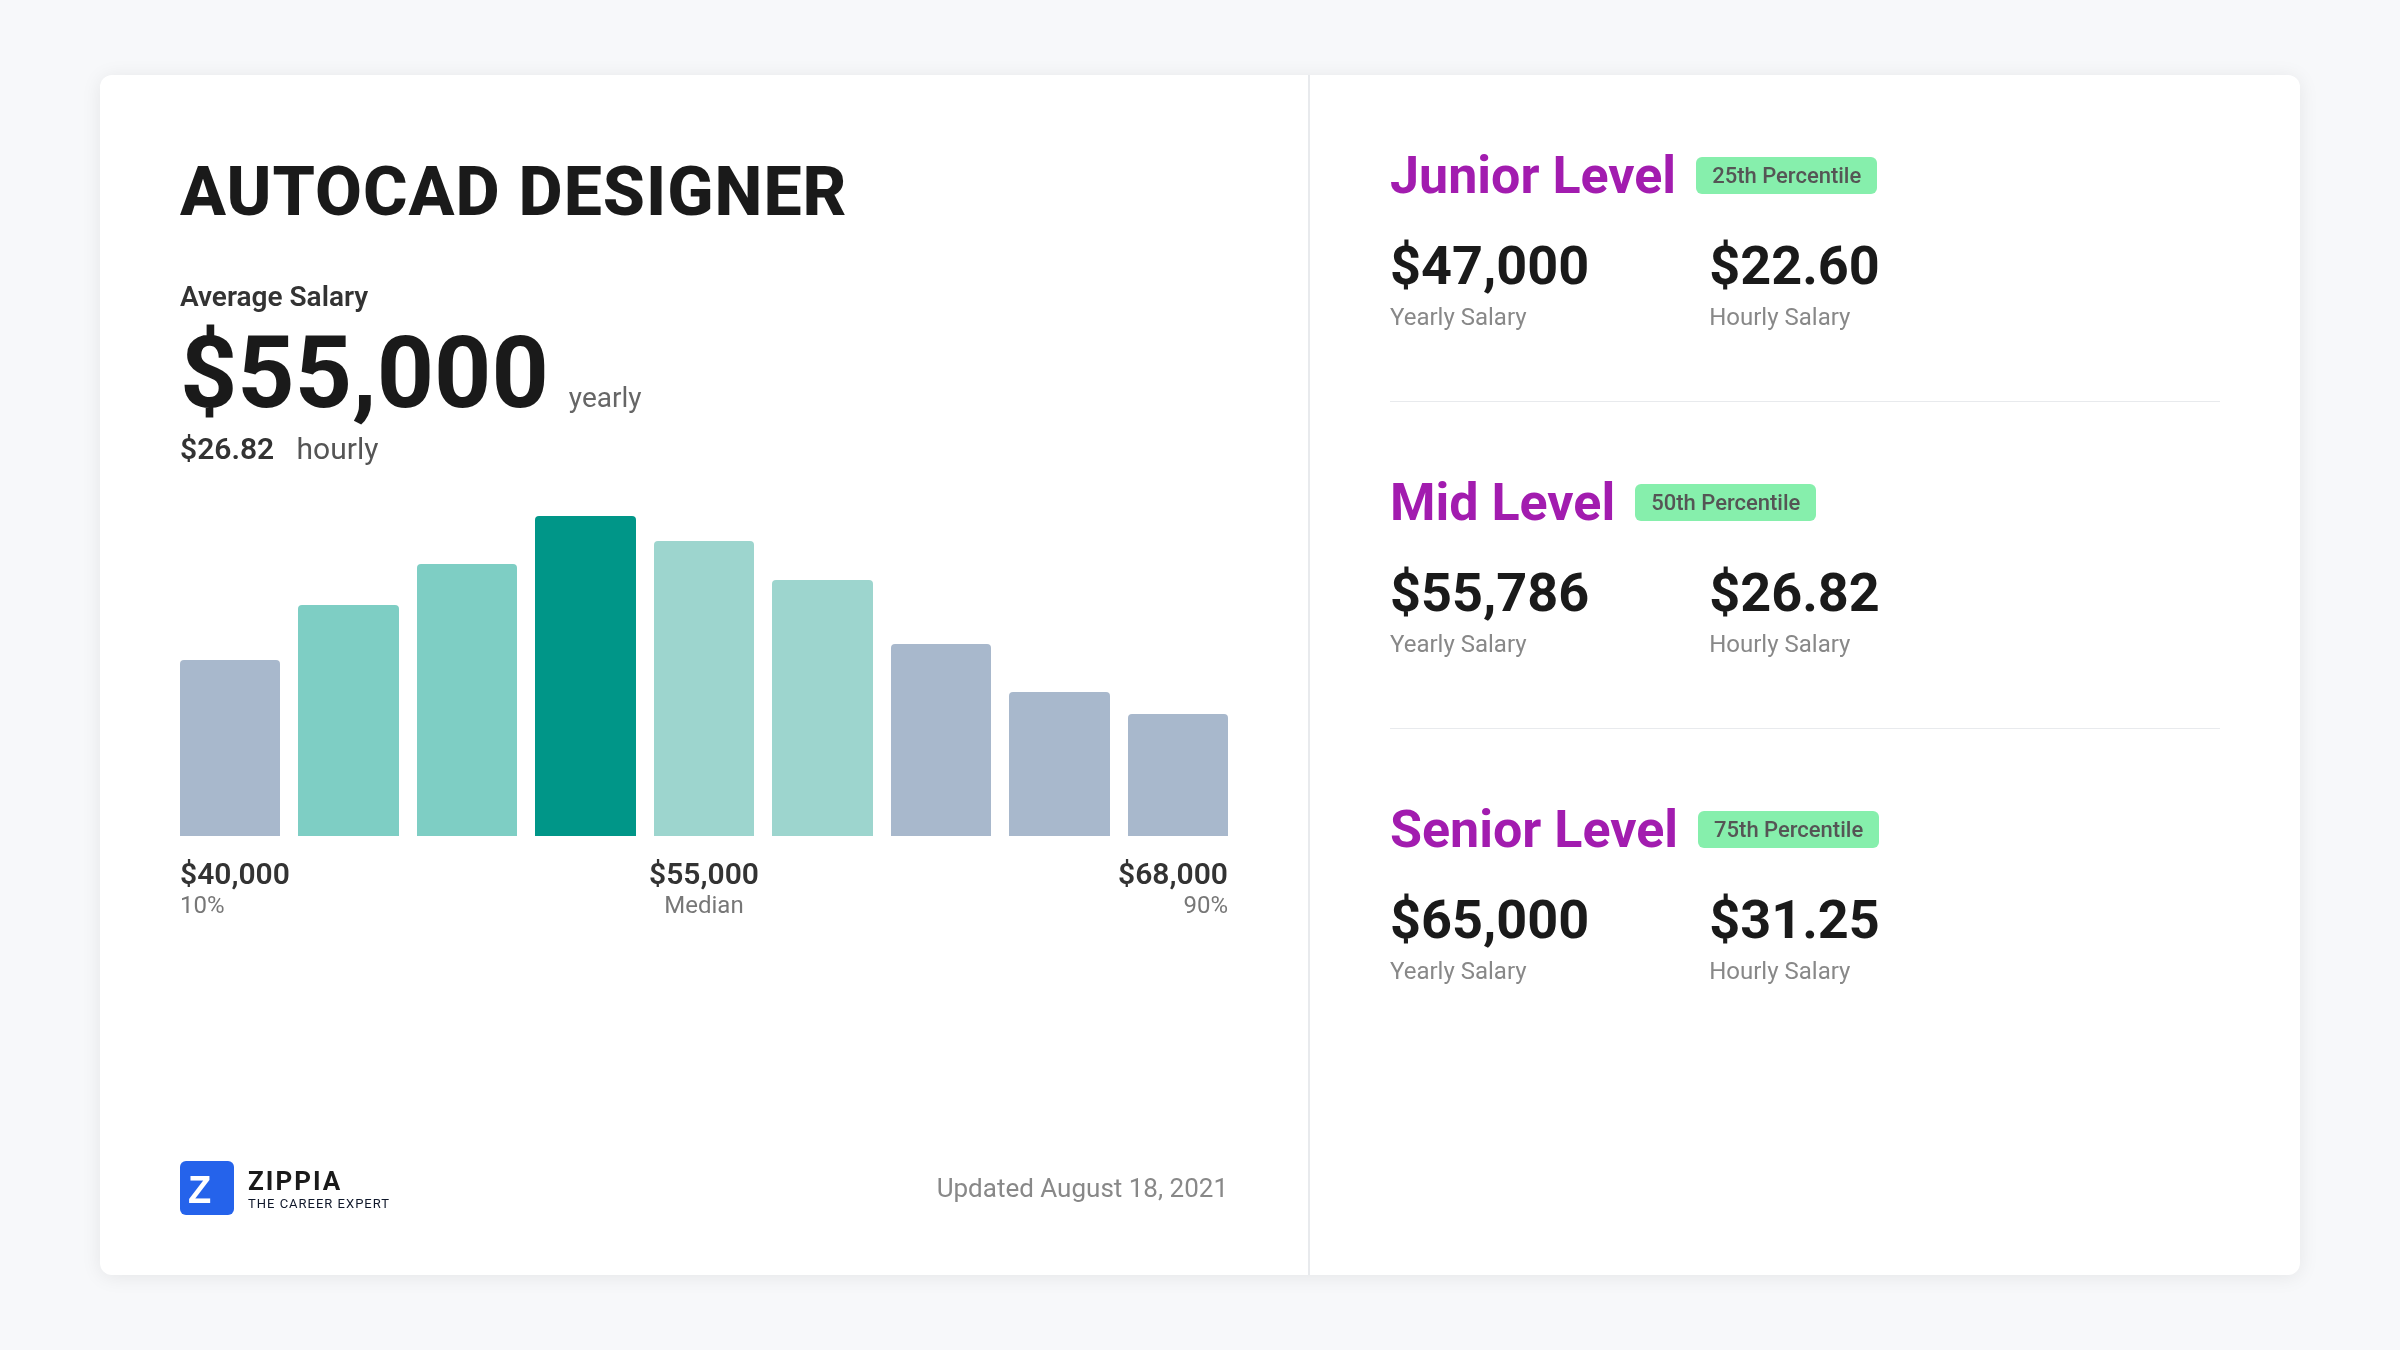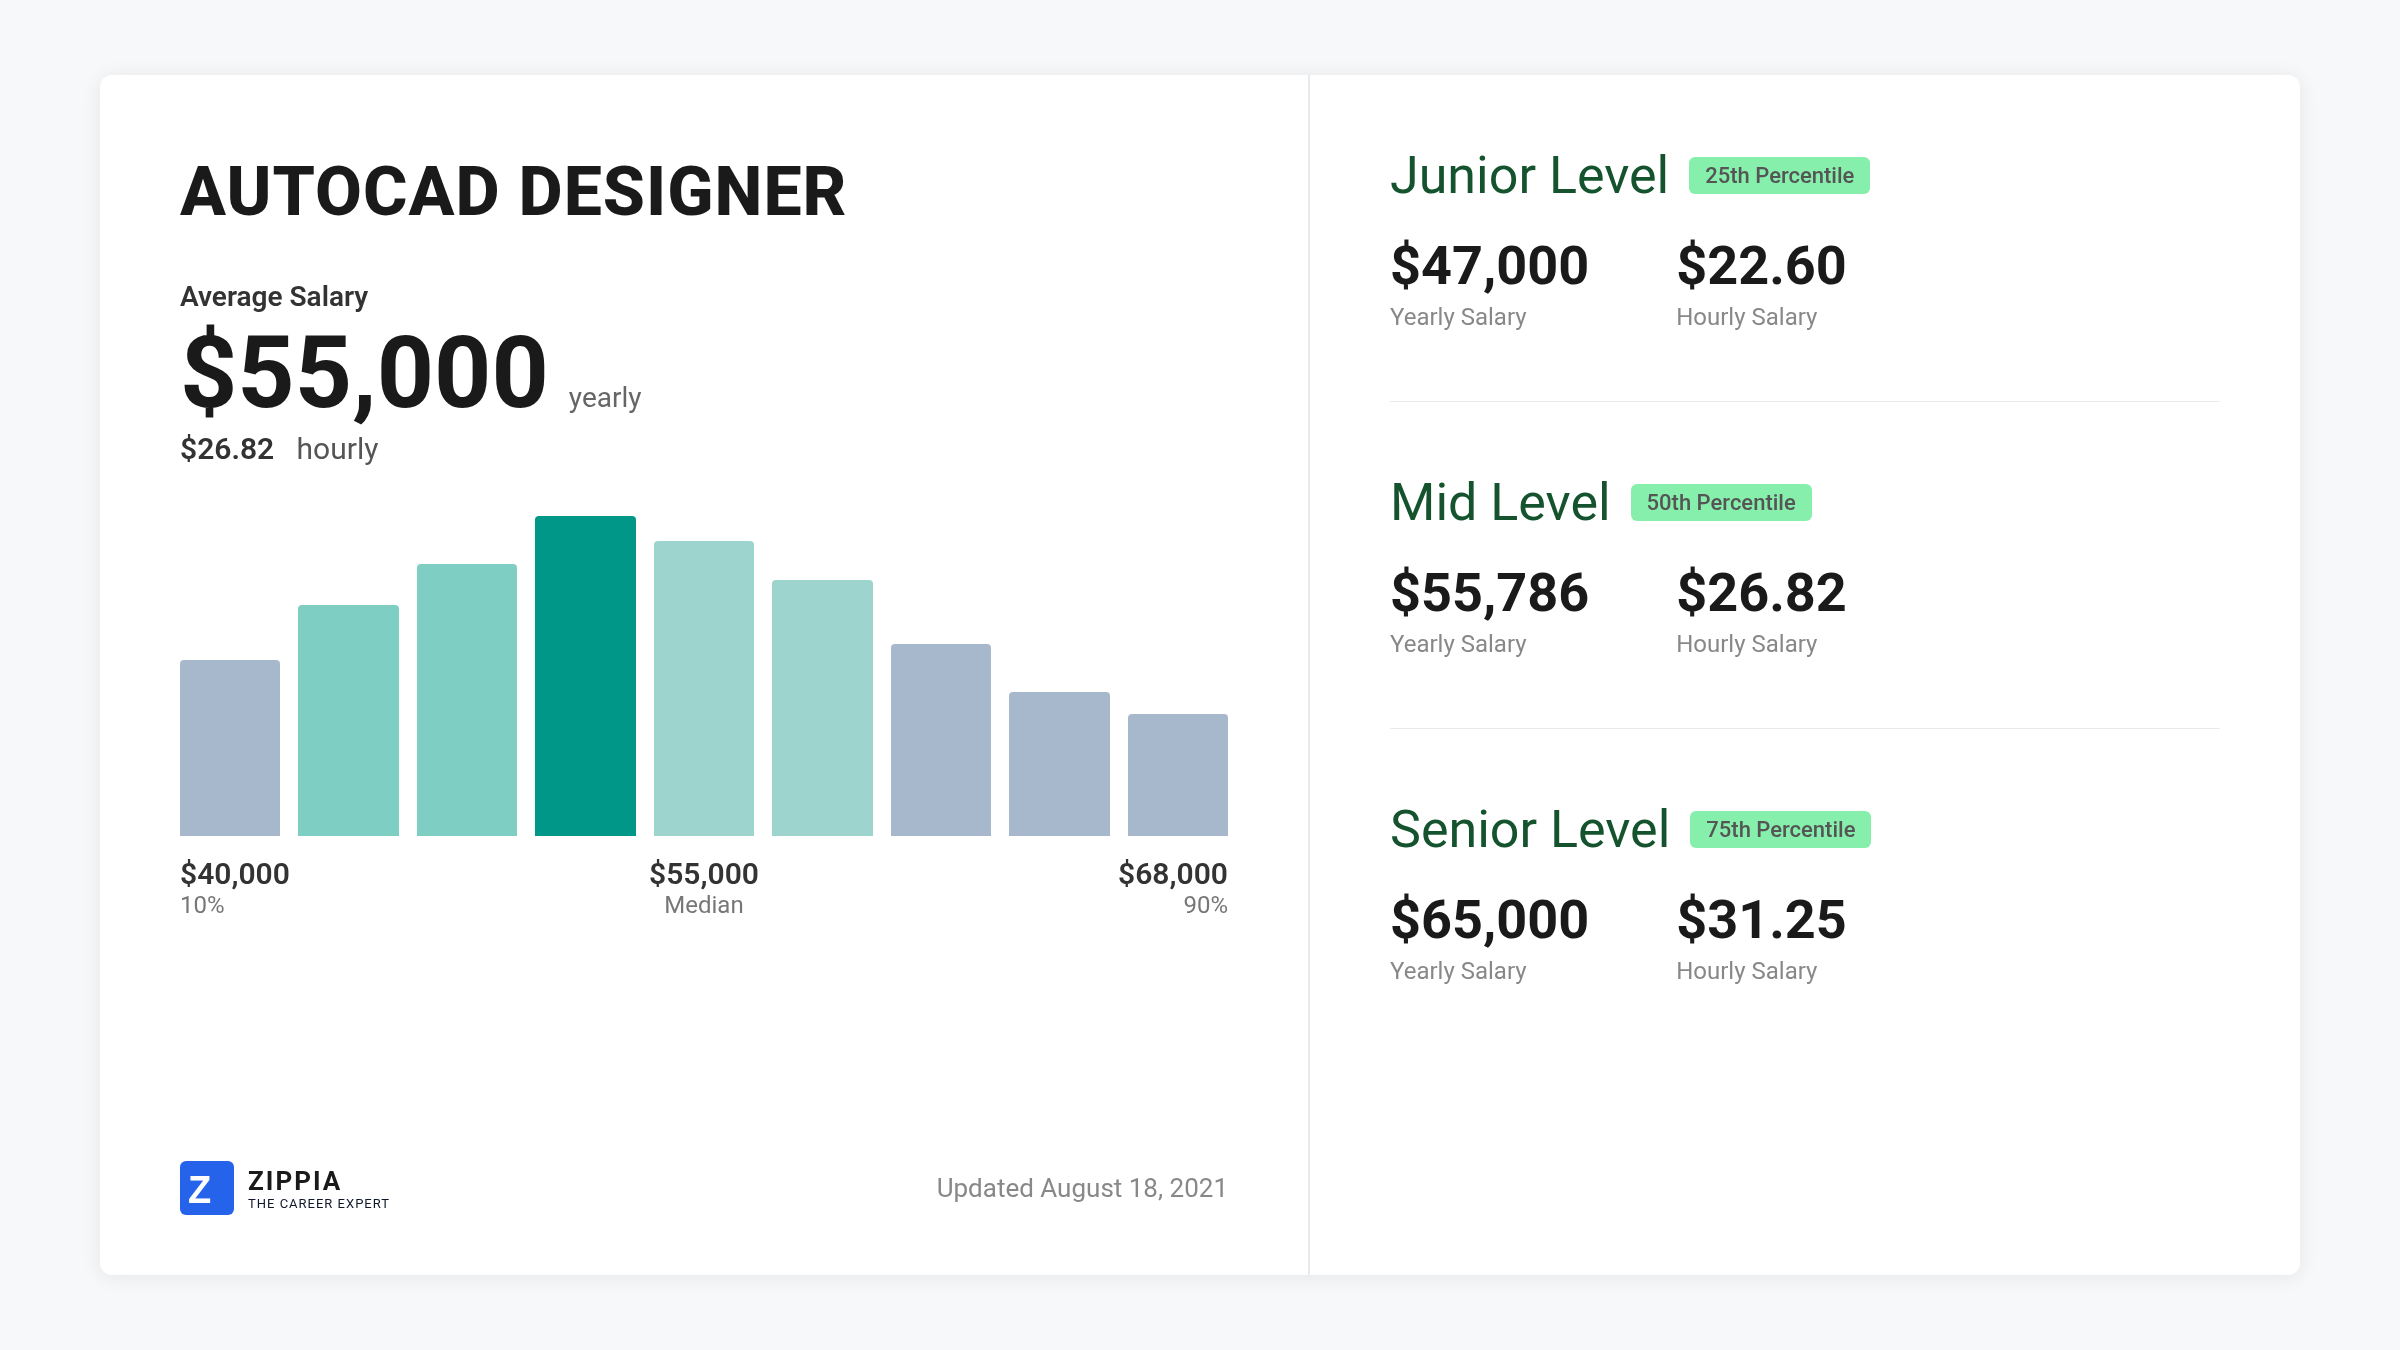--- a/index.html
+++ b/index.html
@@ -193,36 +193,36 @@
 
     .level-header {
       display: flex;
       align-items: center;
       gap: 20px;
       margin-bottom: 28px;
     }
 
     .level-title {
       font-size: 52px;
-      font-weight: 400;
-      color: #14532d;
+      font-weight: 700;
+      color: #a21caf;
     }
 
     .percentile-badge {
       background: #86efac;
       color: #555;
       font-size: 22px;
       padding: 6px 16px;
       border-radius: 6px;
       font-weight: 500;
     }
 
     .level-data {
       display: flex;
-      gap: 87px;
+      gap: 120px;
     }
 
     .salary-item {}
 
     .salary-item-value {
       font-size: 54px;
       font-weight: 700;
       color: #1a1a1a;
       margin-bottom: 6px;
     }

